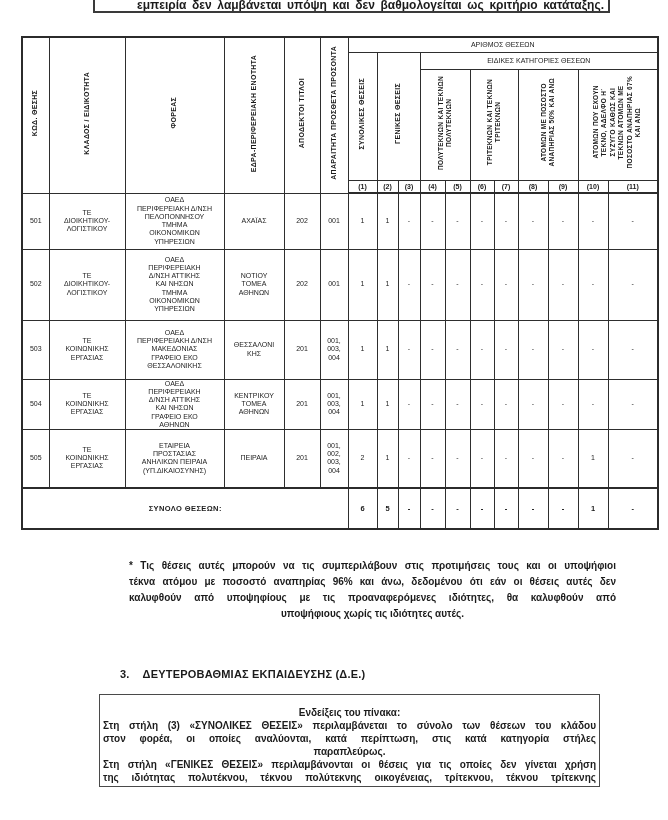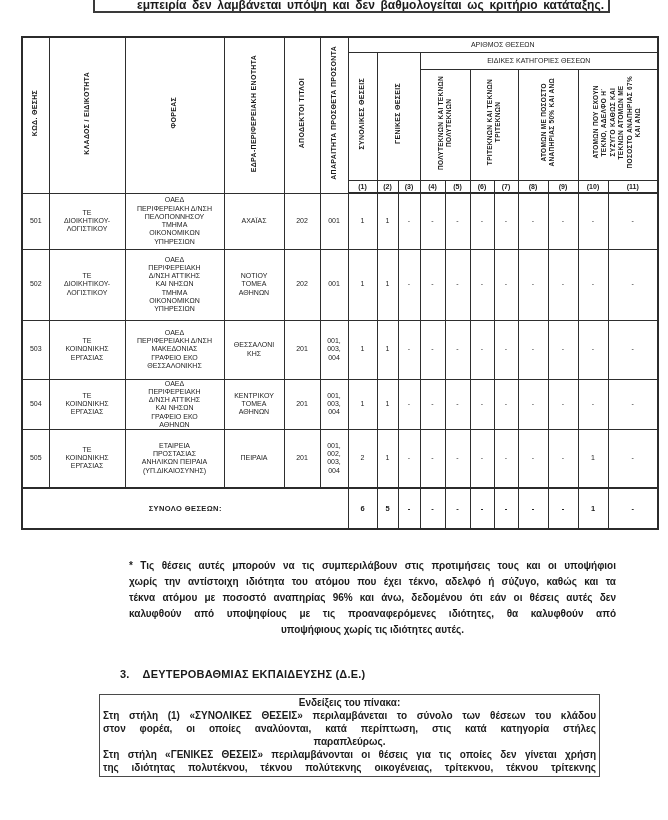--- a/index.html
+++ b/index.html
@@ -51,21 +51,21 @@
   .eline{white-space:nowrap;text-align:center;}
   
   .section-heading{
     position:absolute;left:120px;top:668px;
     display:flex;gap:13px;font-size:11px;font-weight:bold;letter-spacing:0.2px;
   }
   
   .legend-box{
     position:absolute;left:99px;top:694px;width:501px;
     border:1.5px solid #4a4a4a;box-sizing:border-box;
-    padding:1px 3px 2px 3px;
+    padding:11px 3px 2px 3px;
     font-size:10px;font-weight:bold;line-height:13px;
   }
 </style>
 </head>
 <body>
 
 <div class="page">
 
   <div class="top-box">
     <div class="tline">εμπειρία δεν λαμβάνεται υπόψη και δεν βαθμολογείται ως κριτήριο κατάταξης.</div>
@@ -287,33 +287,32 @@
           <td>-</td>
           <td>-</td>
           <td>1</td>
           <td>-</td>
         </tr>
     </tbody>
   </table>
 
   <div class="note">
     <div class="jline">* Τις θέσεις αυτές μπορούν να τις συμπεριλάβουν στις προτιμήσεις τους και οι υποψήφιοι</div>
-    <div class="jline">χωρίς την αντίστοιχη ιδιότητα του ατόμου που έχει τέκνο, αδελφό ή σύζυγο, καθώς και τα</div>
     <div class="jline">τέκνα ατόμου με ποσοστό αναπηρίας 96% και άνω, δεδομένου ότι εάν οι θέσεις αυτές δεν</div>
     <div class="jline">καλυφθούν από υποψηφίους με τις προαναφερόμενες ιδιότητες, θα καλυφθούν από</div>
     <div class="eline">υποψήφιους χωρίς τις ιδιότητες αυτές.</div>
   </div>
 
   <div class="section-heading">
     <span>3.</span>
     <span>ΔΕΥΤΕΡΟΒΑΘΜΙΑΣ ΕΚΠΑΙΔΕΥΣΗΣ (Δ.Ε.)</span>
   </div>
 
   <div class="legend-box">
     <div class="eline">Ενδείξεις του πίνακα:</div>
-    <div class="jline">Στη στήλη (1) «ΣΥΝΟΛΙΚΕΣ ΘΕΣΕΙΣ» περιλαμβάνεται το σύνολο των θέσεων του κλάδου</div>
+    <div class="jline">Στη στήλη (3) «ΣΥΝΟΛΙΚΕΣ ΘΕΣΕΙΣ» περιλαμβάνεται το σύνολο των θέσεων του κλάδου</div>
     <div class="jline">στον φορέα, οι οποίες αναλύονται, κατά περίπτωση, στις κατά κατηγορία στήλες</div>
     <div class="eline">παραπλεύρως.</div>
     <div class="jline">Στη στήλη «ΓΕΝΙΚΕΣ ΘΕΣΕΙΣ» περιλαμβάνονται οι θέσεις για τις οποίες δεν γίνεται χρήση</div>
     <div class="jline">της ιδιότητας πολυτέκνου, τέκνου πολύτεκνης οικογένειας, τρίτεκνου, τέκνου τρίτεκνης</div>
   </div>
 
 </div>
 
 </body></html>

